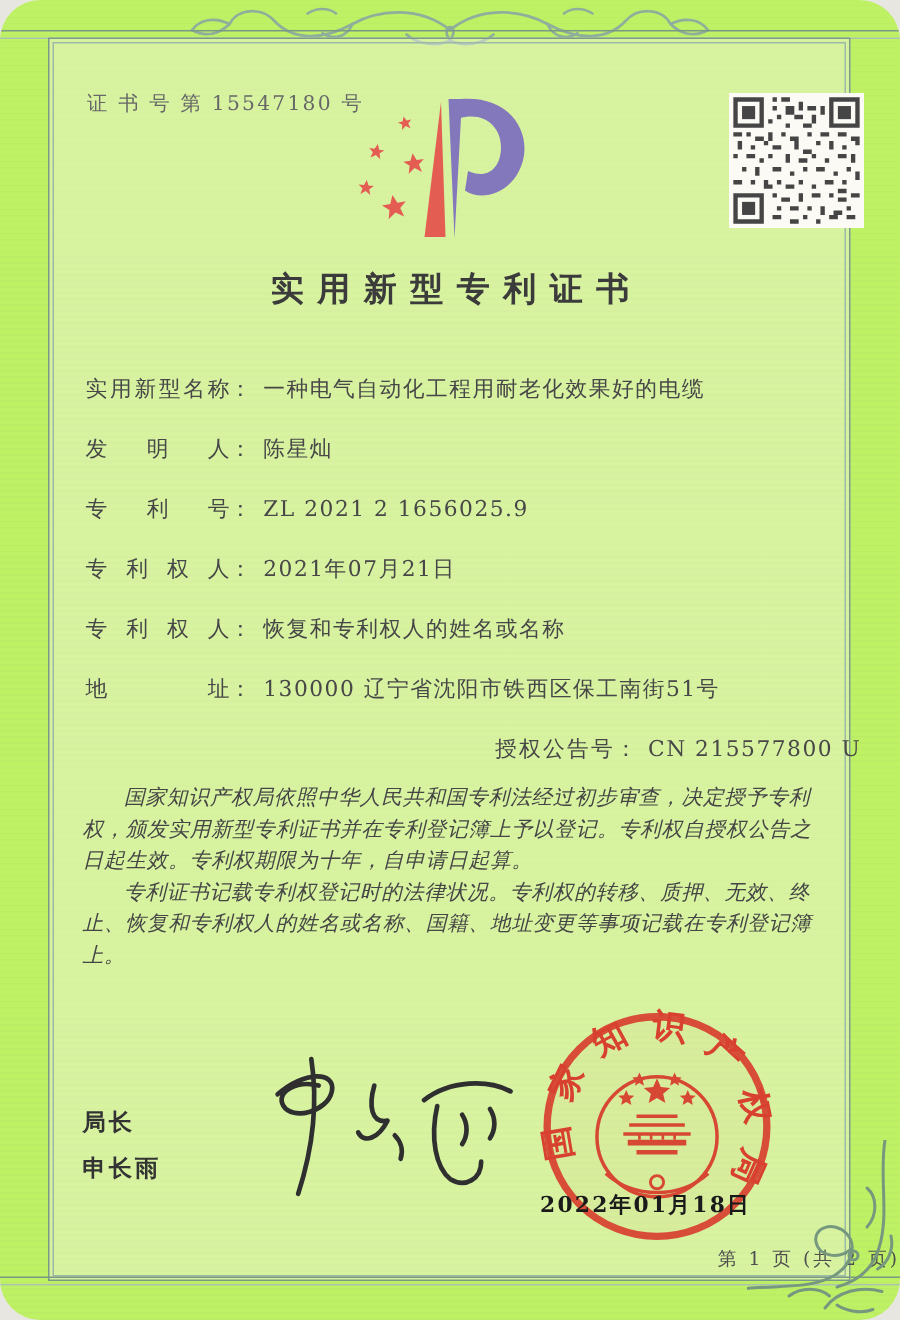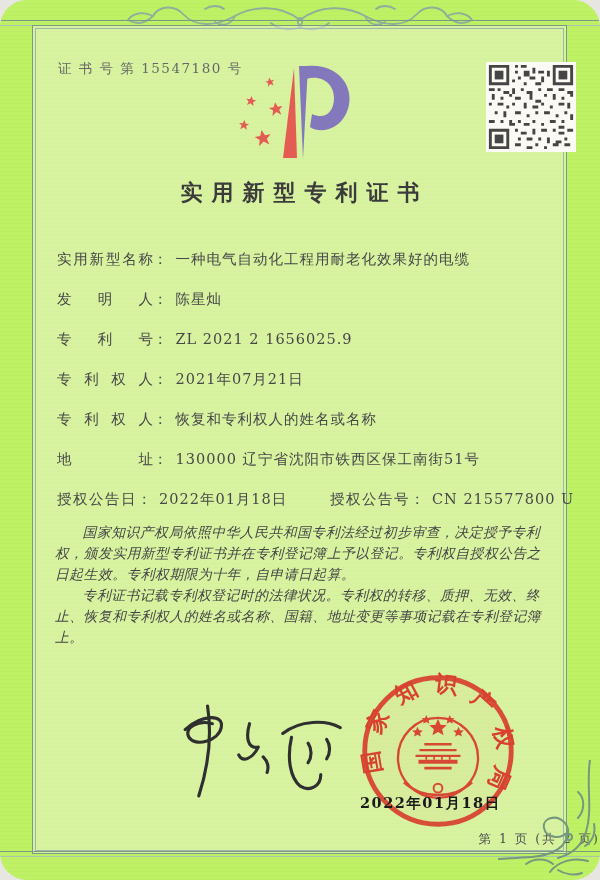--- a/index.html
+++ b/index.html
@@ -126,33 +126,34 @@
     </div>
     <div class="frow">
       <span class="flabel">专利权人</span><span class="fcolon">：</span><span class="fvalue">恢复和专利权人的姓名或名称</span>
     </div>
     <div class="frow">
       <span class="flabel">地址</span><span class="fcolon">：</span><span class="fvalue">130000 辽宁省沈阳市铁西区保工南街51号</span>
     </div>
   </div>
 
   <div class="grant-row">
-    <span>
-      <span class="glabel">授权公告日：</span><span class="fvalue">2022年01月18日</span>
-    </span>
     <span class="grant-no-group">
       <span class="glabel">授权公告号：</span><span class="fvalue">CN 215577800 U</span>
     </span>
   </div>
 
   <div class="paras">
     <p>国家知识产权局依照中华人民共和国专利法经过初步审查，决定授予专利权，颁发实用新型专利证书并在专利登记簿上予以登记。专利权自授权公告之日起生效。专利权期限为十年，自申请日起算。</p>
     <p>专利证书记载专利权登记时的法律状况。专利权的转移、质押、无效、终止、恢复和专利权人的姓名或名称、国籍、地址变更等事项记载在专利登记簿上。</p>
   </div>
 
+  <div class="director">
+    <div>局长</div>
+    <div>申长雨</div>
+  </div>
 
   <svg class="signature" viewBox="0 0 210 110">
     <g fill="none" stroke="#2f2f30" stroke-width="3.2" stroke-linecap="round" stroke-linejoin="round">
       <path d="M38,32 C56,16 78,16 75,30 C72,44 48,50 42,40 C36,30 52,22 66,26"></path>
       <path d="M61,8 C65,34 63,66 52,100"></path>
       <path d="M104,26 C100,40 102,52 113,50 C107,62 97,66 93,58"></path>
       <path d="M118,60 C122,64 124,70 122,76"></path>
       <path d="M138,36 C156,22 182,22 197,30"></path>
       <path d="M147,40 C142,62 146,82 156,90 C166,96 177,90 177,78"></path>
       <path d="M164,46 C168,52 168,60 164,66"></path>

